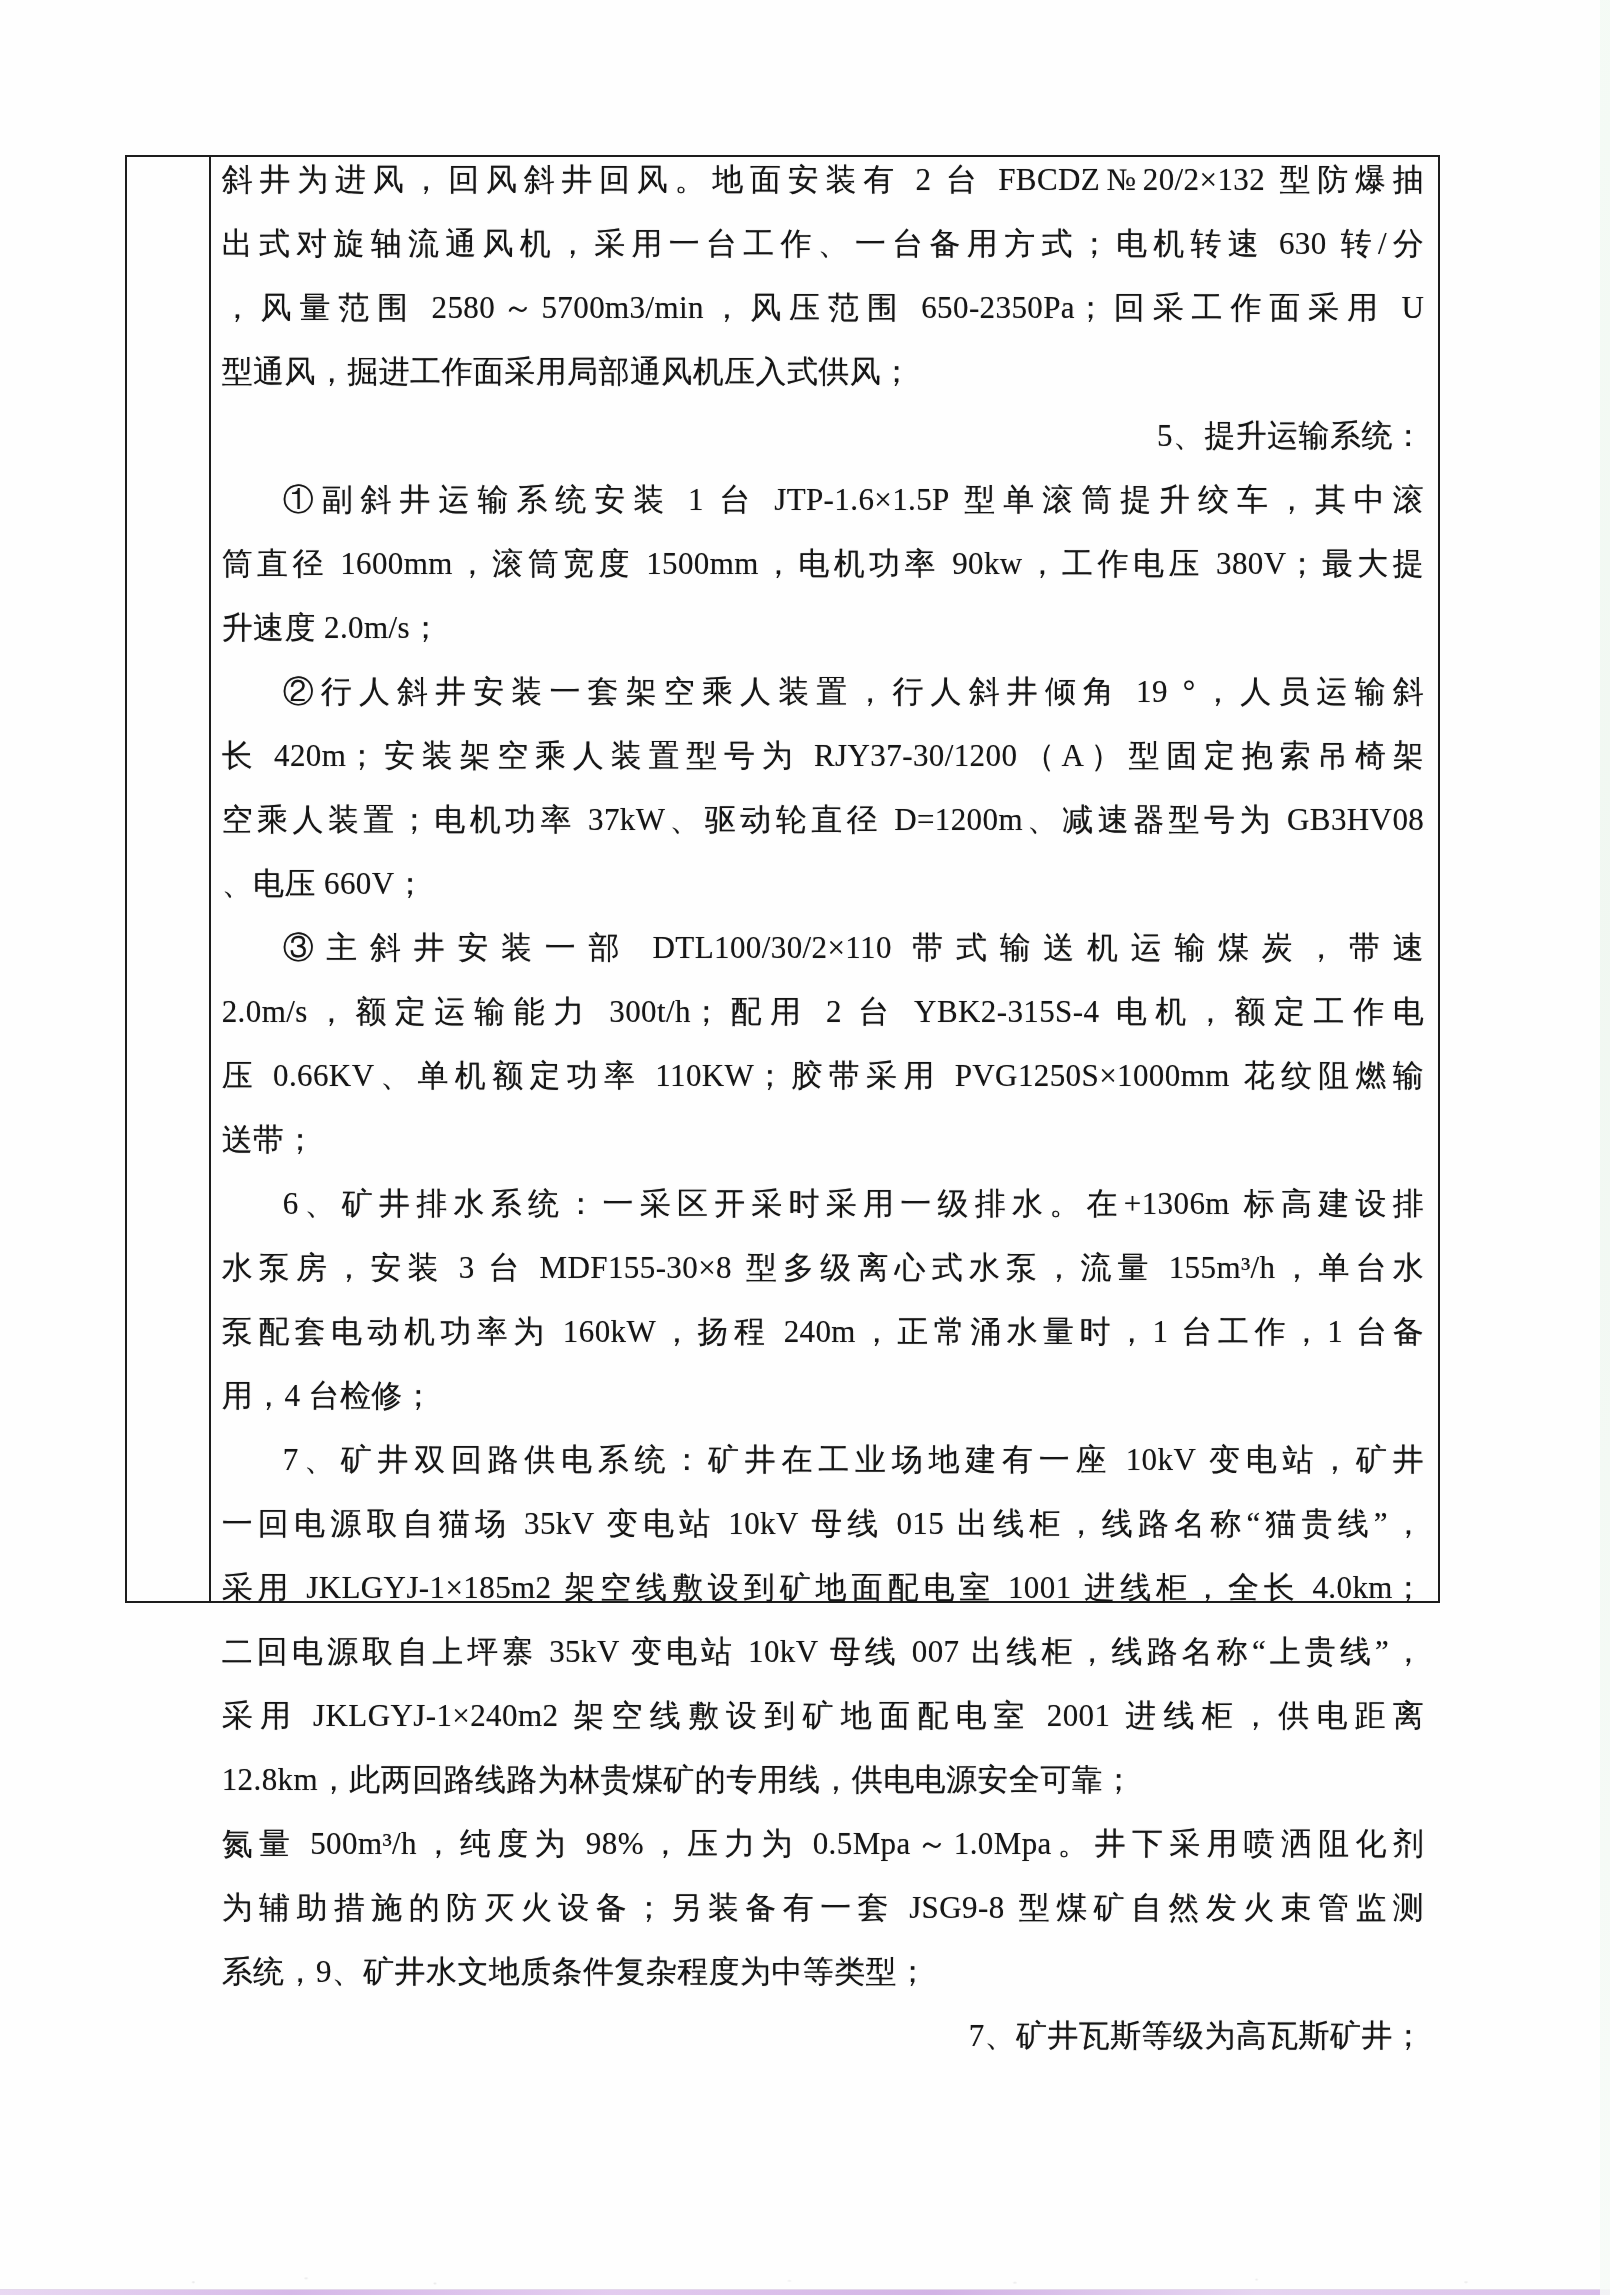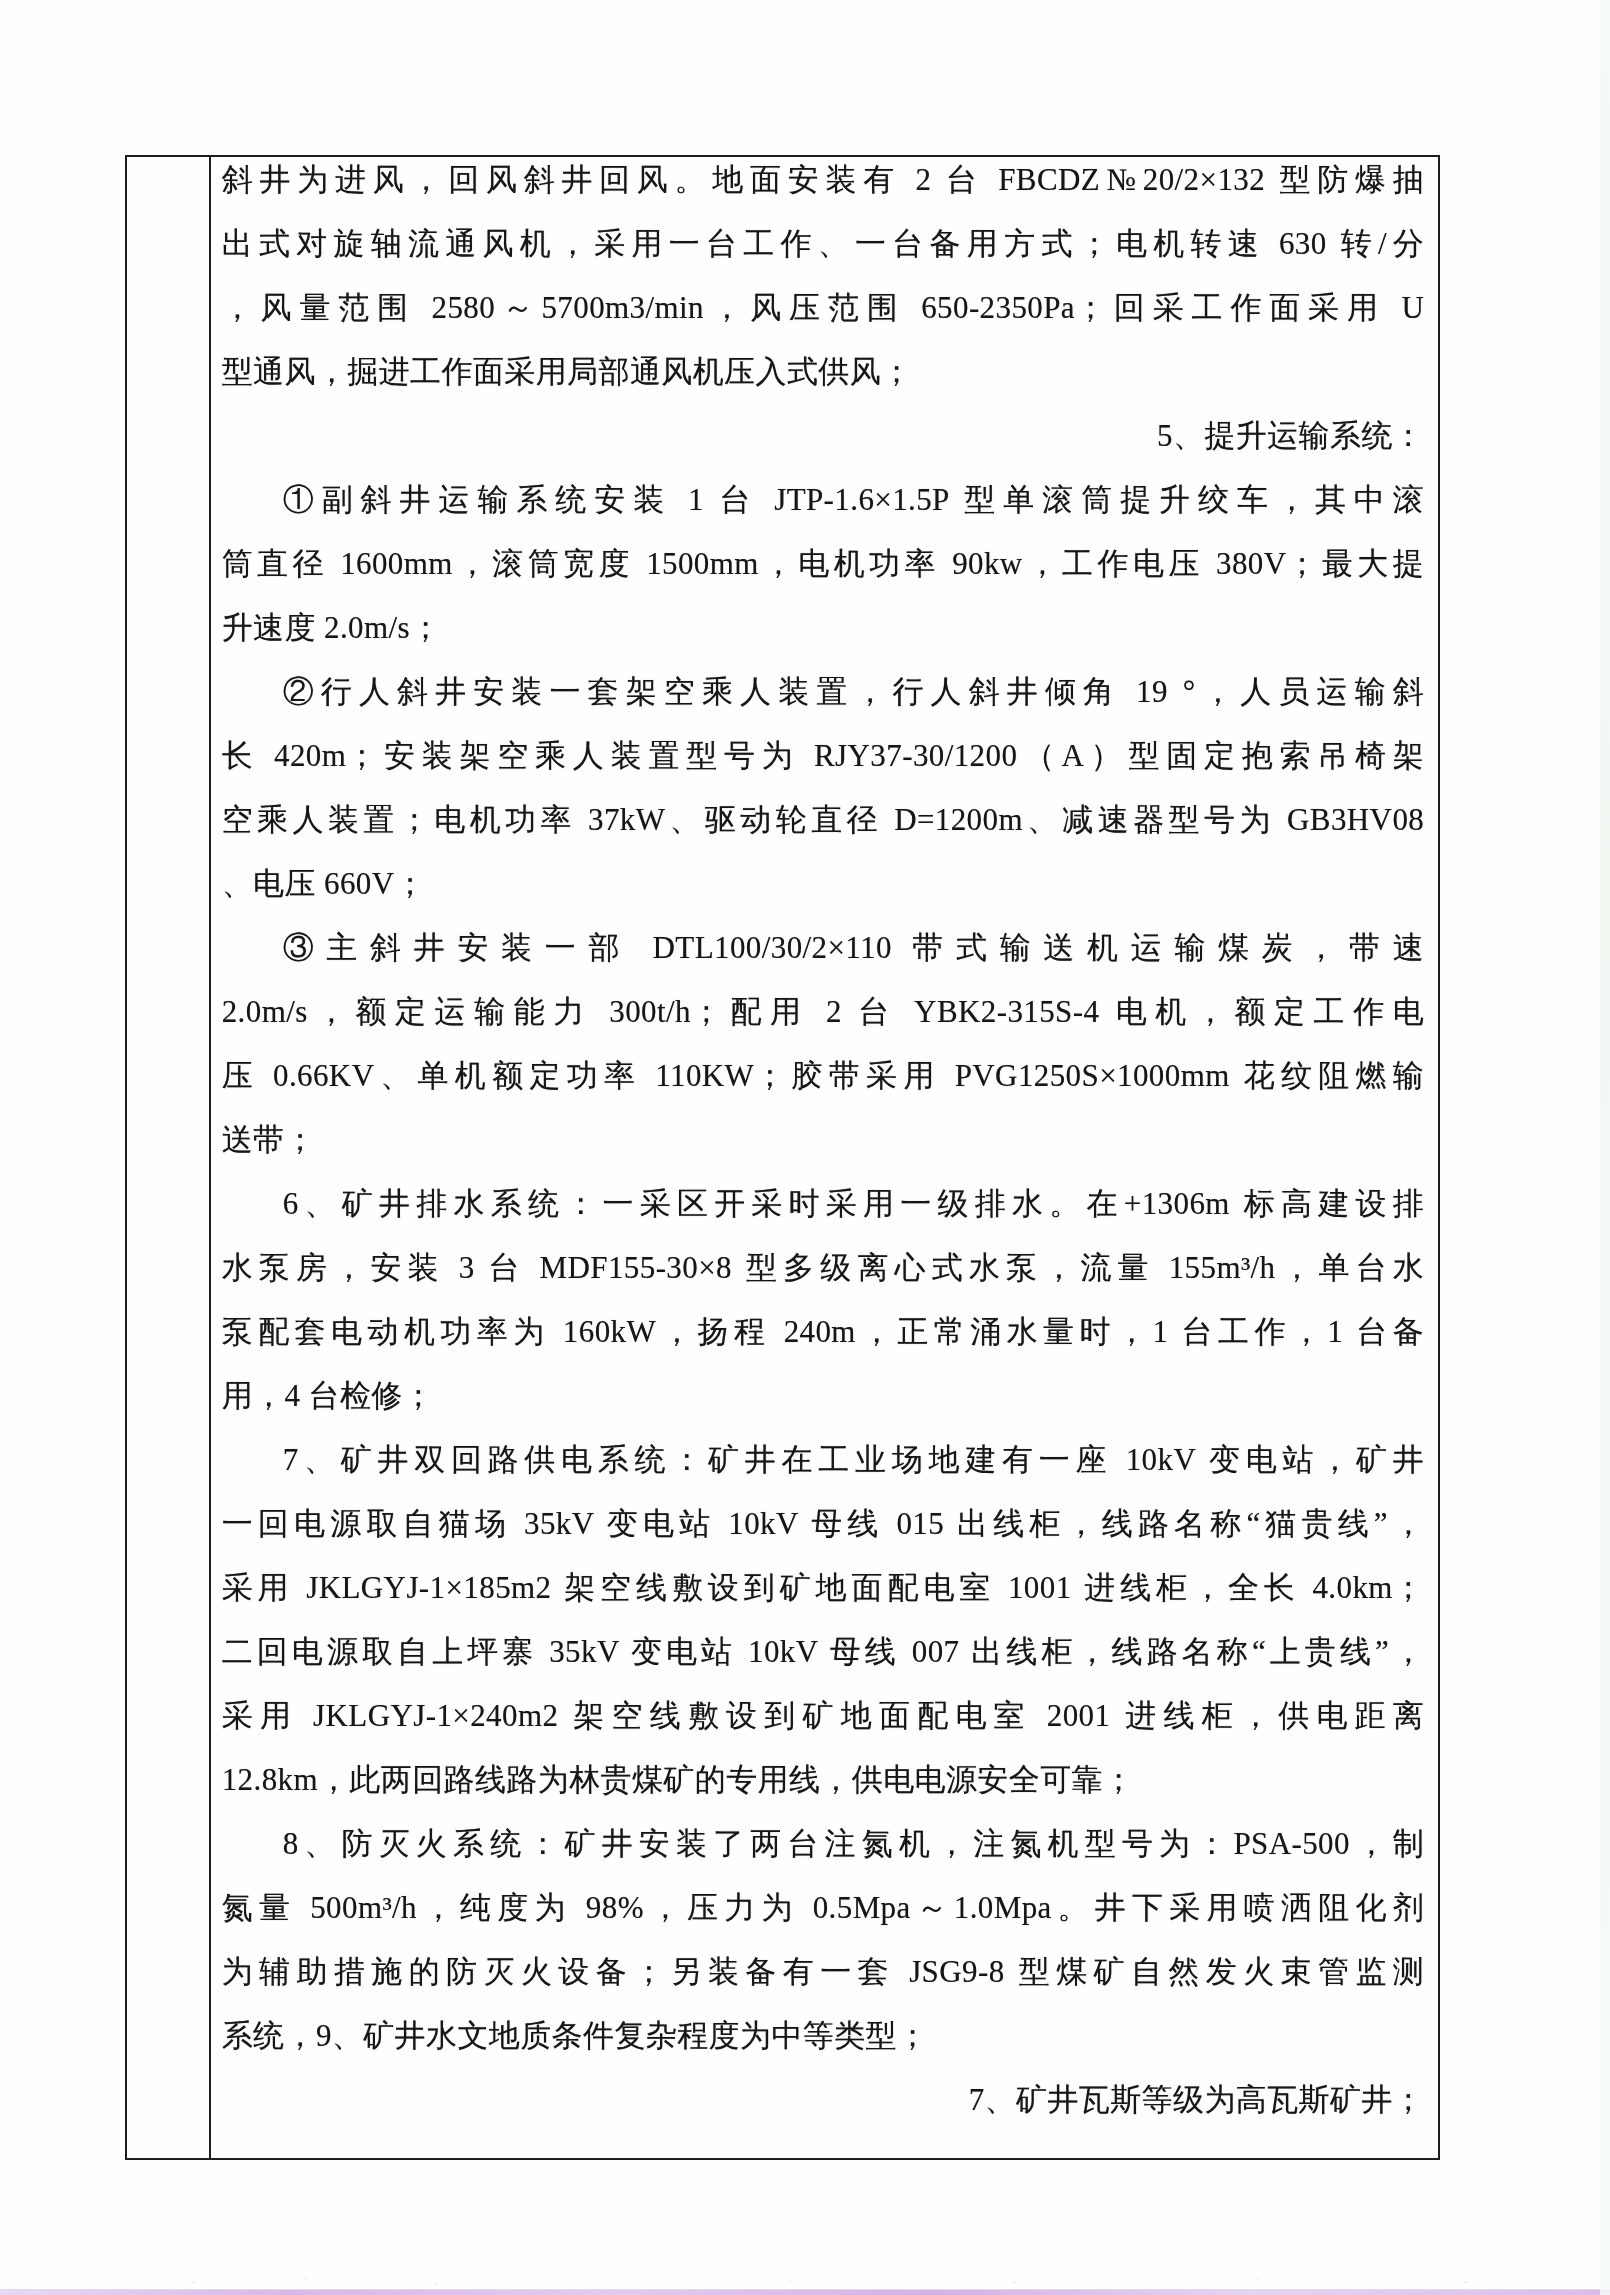--- a/index.html
+++ b/index.html
@@ -50,21 +50,21 @@
     background: linear-gradient(90deg,
       #e9d9f2 0%, #d6b9e8 18%, #e3ccef 38%,
       #d2b3e5 58%, #e6d5f1 78%, #d8bce9 100%);
     box-shadow: 0 -0.8px 0 rgba(160,120,190,0.35);
   }
   .doc-table {
     position: absolute;
     left: 125px;
     top: 155px;
     width: 1315px;
-    height: 2005px;
+    height: 1448px;
     box-sizing: border-box;
     border: 2.3px solid #1d1d1d;
     display: flex;
     background: transparent;
   }
   .cell-left {
     width: 84px;
     box-sizing: border-box;
     border-right: 2.3px solid #1d1d1d;
   }
@@ -121,21 +121,20 @@
         <div class="line full indent">6、矿井排水系统：一采区开采时采用一级排水。在+1306m 标高建设排</div>
         <div class="line full">水泵房，安装 3 台 MDF155-30×8 型多级离心式水泵，流量 155m³/h，单台水</div>
         <div class="line full">泵配套电动机功率为 160kW，扬程 240m，正常涌水量时，1 台工作，1 台备</div>
         <div class="line">用，4 台检修；</div>
         <div class="line full indent">7、矿井双回路供电系统：矿井在工业场地建有一座 10kV 变电站，矿井</div>
         <div class="line full">一回电源取自猫场 35kV 变电站 10kV 母线 015 出线柜，线路名称“猫贵线”，</div>
         <div class="line full">采用 JKLGYJ-1×185m2 架空线敷设到矿地面配电室 1001 进线柜，全长 4.0km；</div>
         <div class="line full">二回电源取自上坪寨 35kV 变电站 10kV 母线 007 出线柜，线路名称“上贵线”，</div>
         <div class="line full">采用 JKLGYJ-1×240m2 架空线敷设到矿地面配电室 2001 进线柜，供电距离</div>
         <div class="line">12.8km，此两回路线路为林贵煤矿的专用线，供电电源安全可靠；</div>
-        <div class="line full indent">8、防灭火系统：矿井安装了两台注氮机，注氮机型号为：PSA-500，制</div>
         <div class="line full">氮量 500m³/h，纯度为 98%，压力为 0.5Mpa～1.0Mpa。井下采用喷洒阻化剂</div>
         <div class="line full">为辅助措施的防灭火设备；另装备有一套 JSG9-8 型煤矿自然发火束管监测</div>
         <div class="line">系统，9、矿井水文地质条件复杂程度为中等类型；</div>
         <div class="line indent">7、矿井瓦斯等级为高瓦斯矿井；</div>
       </div>
   </div>
 </div>
 
 <div class="bottom-noise"></div>
 <div class="bottom-edge"></div>

